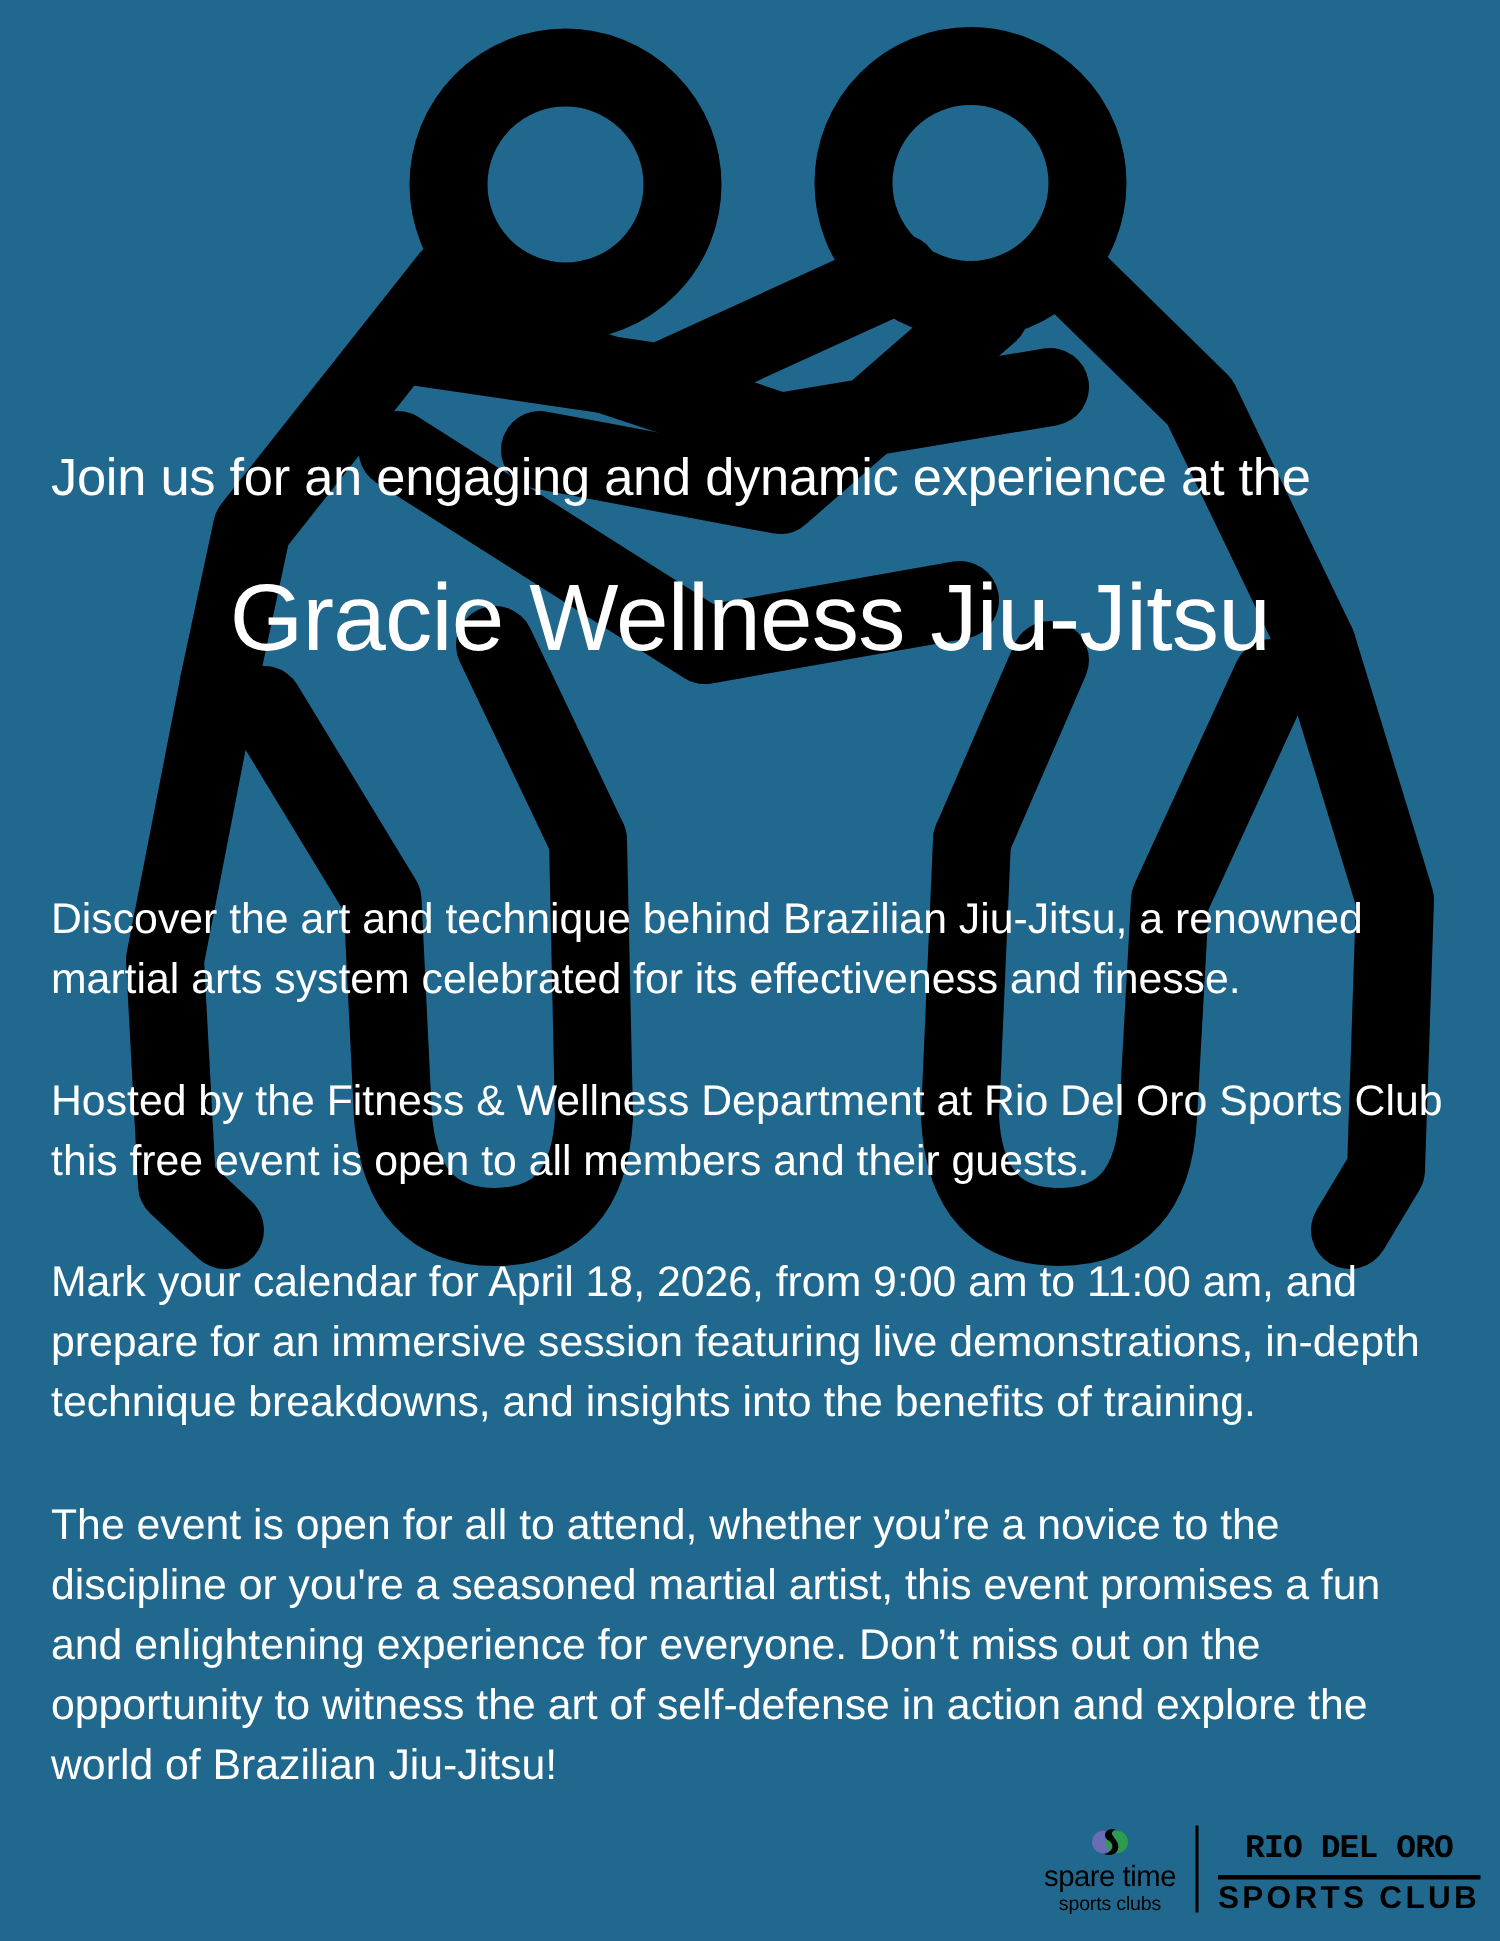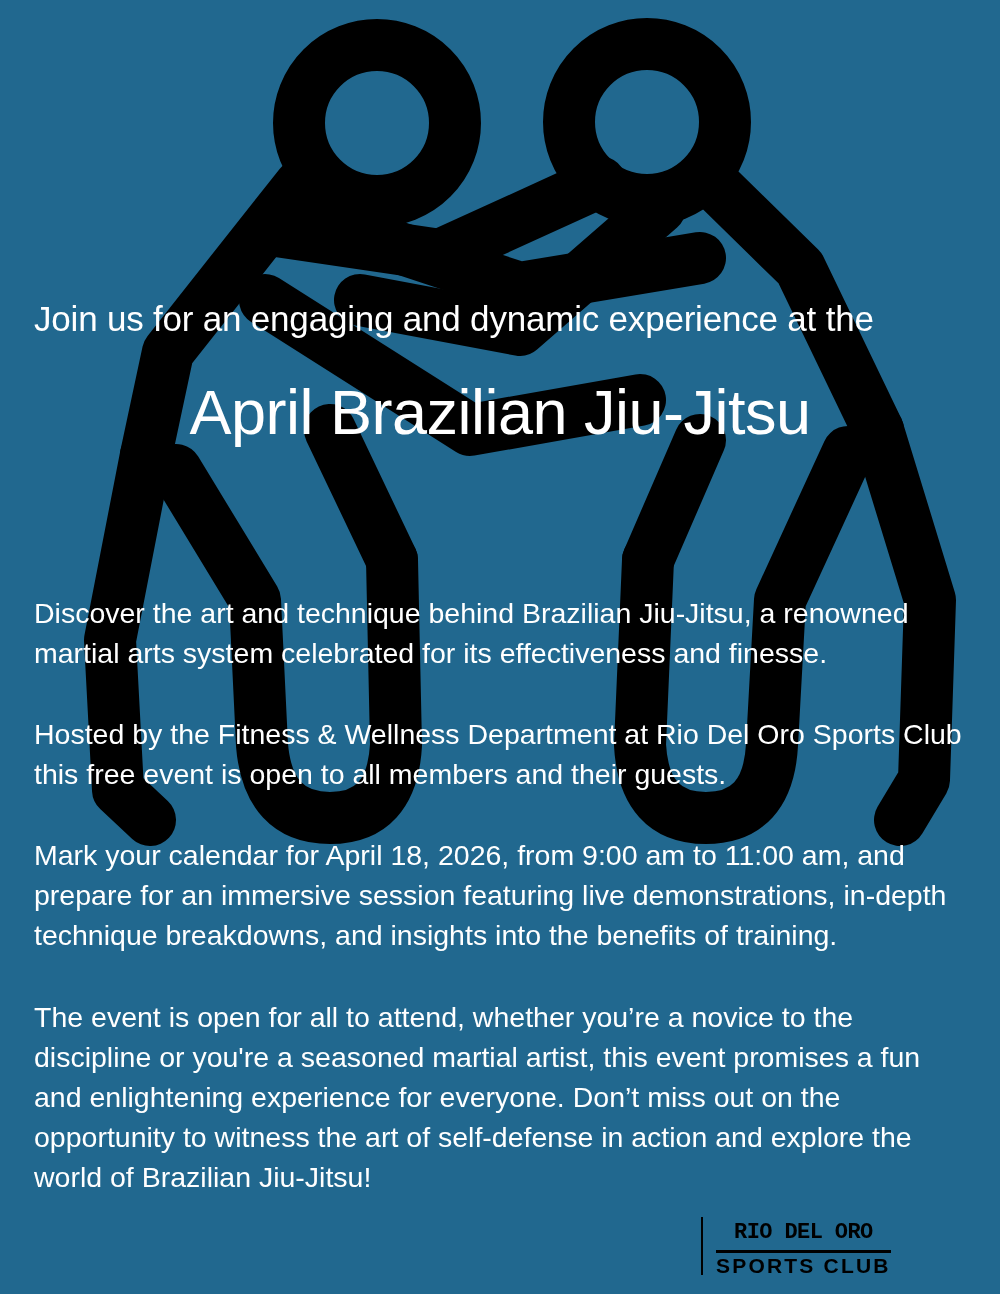--- a/index.html
+++ b/index.html
@@ -175,21 +175,21 @@
       <path d="M 648 560 L 700 440"></path>
 
     </g>
   </svg>
 
   <div id="content">
 
     <div class="lead-line">Join us for an engaging and dynamic experience at the</div>
 
     <div class="title">
-      <span class="t-line">April Brazilian Jiu-Jitsu</span>
+      <span class="t-line">Gracie Wellness Jiu-Jitsu</span>
     </div>
 
     <div class="para" id="para-1">
       <span class="ln"> Discover the art and technique behind Brazilian Jiu-Jitsu, a renowned</span>
       <span class="ln">martial arts system celebrated for its effectiveness and finesse.</span>
     </div>
 
     <div class="para" id="para-2">
       <span class="ln"> Hosted by the Fitness &amp; Wellness Department at Rio Del Oro Sports Club</span>
       <span class="ln">this free event is open to all members and their guests.</span>
@@ -204,20 +204,29 @@
     <div class="para" id="para-4">
       <span class="ln">The event is open for all to attend, whether you’re a novice to the</span>
       <span class="ln">discipline or you're a seasoned martial artist, this event promises a fun</span>
       <span class="ln">and enlightening experience for everyone. Don’t miss out on the</span>
       <span class="ln">opportunity to witness the art of self-defense in action and explore the</span>
       <span class="ln">world of Brazilian Jiu-Jitsu!</span>
     </div>
 
     <div id="footer-logos">
 
+      <div id="spare-time-logo">
+        <svg id="spare-time-mark" viewBox="0 0 52 48" aria-hidden="true">
+          <circle cx="17" cy="24" r="15" fill="#6b6bb5"></circle>
+          <circle cx="35" cy="24" r="15" fill="#2e9b4e"></circle>
+          <path d="M33 7 C19 5 15 17 24 22 C33 27 30 38 18 40 C30 45 41 36 36 25 C31 15 24 13 33 7 Z" fill="#000000"></path>
+        </svg>
+        <div id="spare-time-wordmark">spare time</div>
+        <div id="spare-time-tagline">sports clubs</div>
+      </div>
 
       <div id="logo-divider"></div>
 
       <div id="rio-logo">
         <div id="rio-name">RIO DEL ORO</div>
         <div id="rio-rule"></div>
         <div id="rio-sub">SPORTS CLUB</div>
       </div>
 
     </div>

